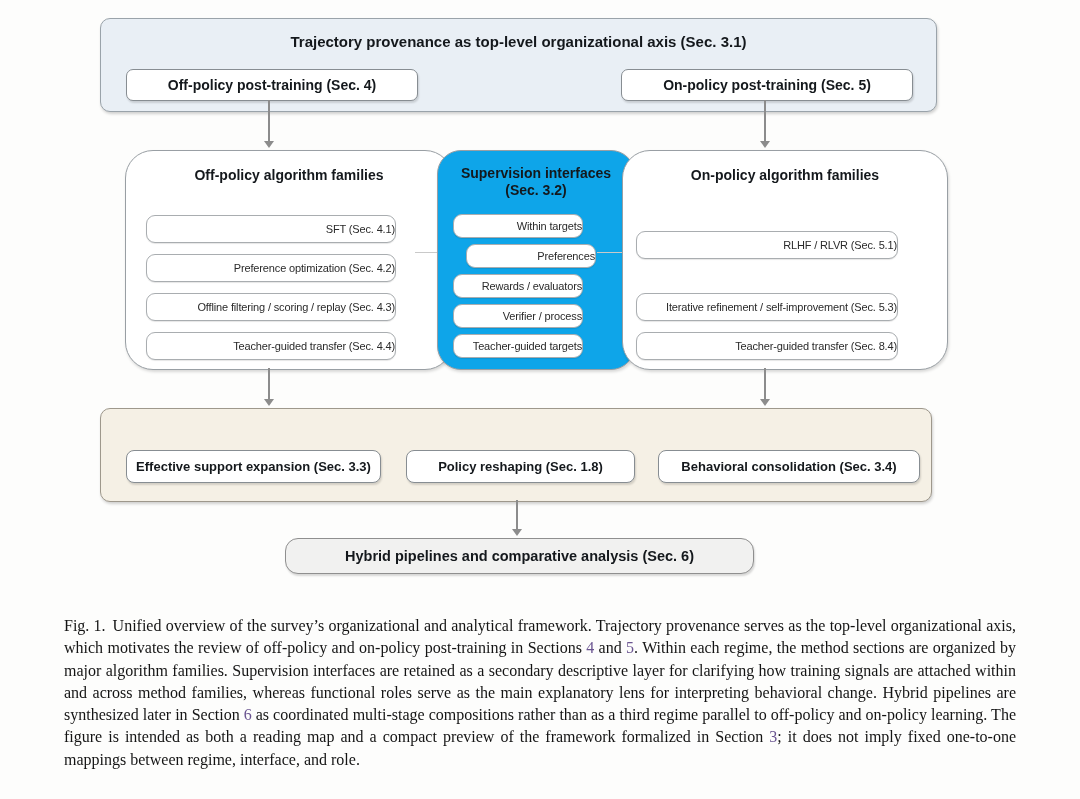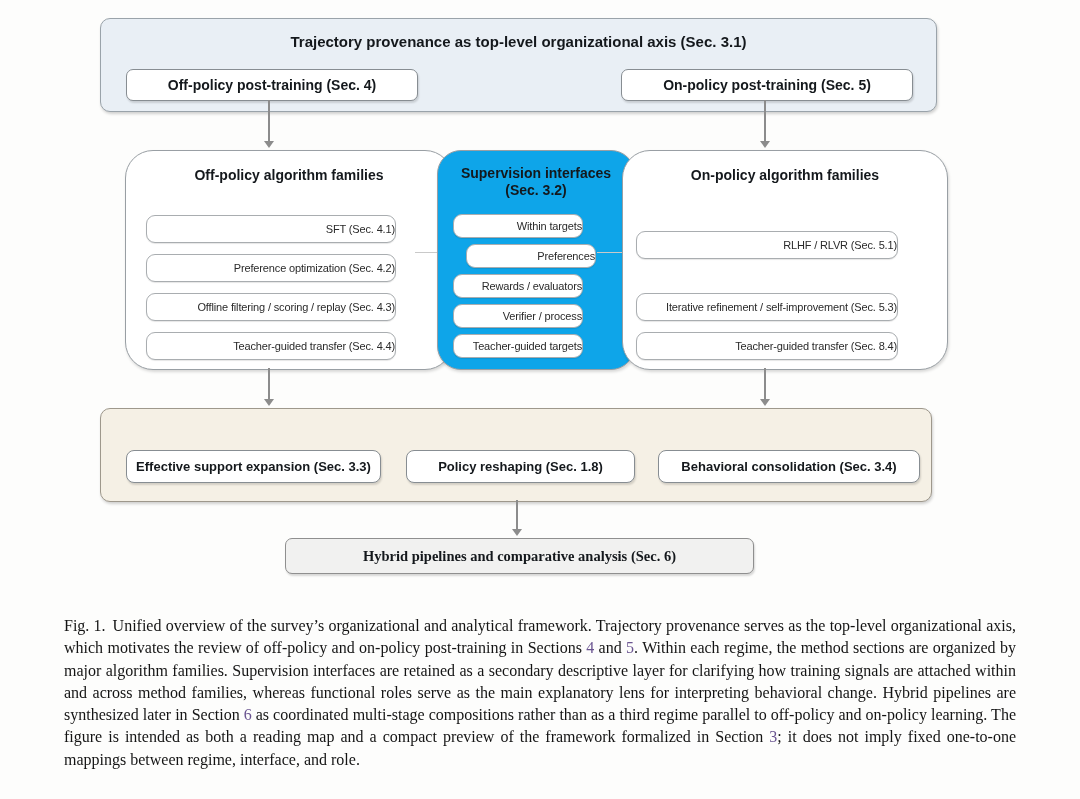--- a/index.html
+++ b/index.html
@@ -41,24 +41,23 @@
   .item{
     position:absolute;background:#ffffff;border:1px solid #a9adb0;border-radius:9px;
     text-align:right;font-size:11px;letter-spacing:-0.15px;color:#2a2a2a;
     box-shadow:0 1px 1px rgba(0,0,0,0.10);white-space:nowrap;
   }
   .item.h28{height:26px;line-height:26px;}
   .item.h24{height:22px;line-height:22px;}
   
   .hybrid-box{
     position:absolute;left:285px;top:538px;width:467px;height:34px;
-    background:#f1f1f0;border:1px solid #8f8f8f;border-radius:7px;
+    background:#f1f1f0;border:1px solid #8f8f8f;border-radius:13px;
     text-align:center;line-height:34px;font-weight:bold;font-size:14.5px;color:#14181c;
     box-shadow:1px 2px 2px rgba(0,0,0,0.15);
-    font-family:Liberation Serif, serif;
   }
   
   .arrow{position:absolute;width:12px;}
   .arrow .shaft{position:absolute;left:5px;top:0;width:1.5px;background:#8c8c8c;}
   .arrow .head{
     position:absolute;left:1px;bottom:0;width:0;height:0;
     border-left:5px solid transparent;border-right:5px solid transparent;
     border-top:7px solid #8c8c8c;
   }
   .connector{position:absolute;height:1px;background:#c9c9c9;}

